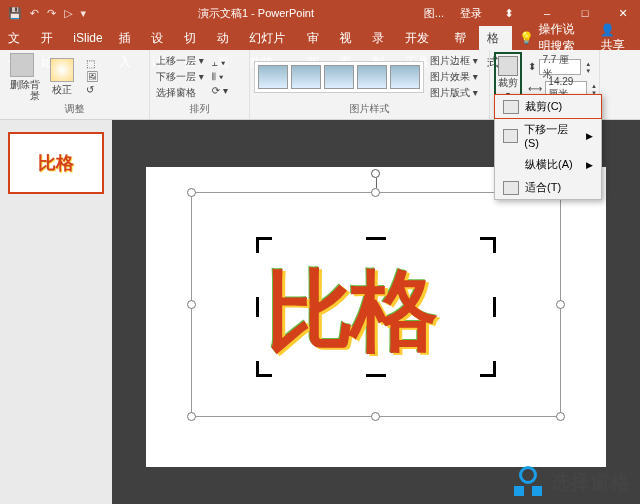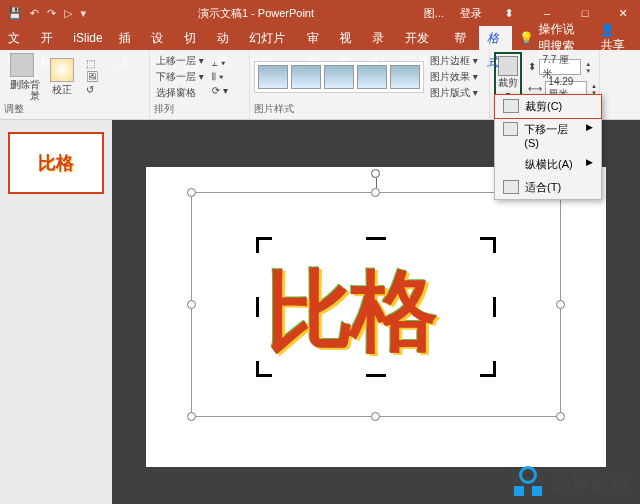--- a/index.html
+++ b/index.html
@@ -6,40 +6,40 @@
 body{width:640px;height:504px;background:#fff;overflow:hidden;position:relative;}
 .titlebar{height:26px;background:#b7472a;display:flex;align-items:center;color:#fff;font-size:11px;}
 .qat{display:flex;gap:8px;padding:0 8px;align-items:center;}
 .qat span{color:#fff;opacity:0.85;}
 .tc{flex:1;text-align:center;}
 .tright{display:flex;gap:4px;align-items:center;}
 .tright .seg{padding:2px 6px;}
 .wbtn{width:34px;text-align:center;}
 .menubar{height:24px;background:#b7472a;display:flex;align-items:center;color:#fff;font-size:12px;}
 .menubar .m{padding:0 8px;height:24px;line-height:24px;cursor:pointer;}
-.menubar .m.active{background:#f3f3f3;color:#1d4ed8;font-style:italic;}
+.menubar .m.active{background:#f3f3f3;color:#404040;}
 .menubar .tell{display:flex;align-items:center;gap:4px;padding:0 8px;}
 .menubar .share{margin-left:auto;padding:0 10px;}
 .ribbon{height:70px;background:#f3f3f3;border-bottom:1px solid #d4d4d4;display:flex;font-size:11px;color:#444;}
 .group{border-right:1px solid #e0e0e0;display:flex;flex-direction:column;padding:2px 4px;}
 .group .body{flex:1;display:flex;align-items:center;gap:4px;}
-.group .label{text-align:left;font-size:10px;color:#666;padding:1px 0;}
+.group .label{text-align:center;font-size:10px;color:#666;padding:1px 0;}
 .bigbtn{display:flex;flex-direction:column;align-items:center;justify-content:center;width:36px;font-size:10px;line-height:1.1;text-align:right;}
 .bigbtn .ic{width:24px;height:24px;background:#ccc;border:1px solid #aaa;margin-bottom:2px;}
 .sm{display:flex;flex-direction:column;gap:2px;font-size:10px;}
 .sm div{padding:0 2px;}
 .gallery{display:flex;gap:3px;background:#fff;border:1px solid #ccc;padding:3px;}
 .gallery .gi{width:30px;height:24px;background:linear-gradient(#9bc,#def);border:1px solid #999;}
 .cropbtn{display:flex;flex-direction:column;align-items:center;width:34px;font-size:10px;border:2px solid #14532d;padding:2px;}
 .cropbtn .ic{width:20px;height:20px;background:#ddd;border:1px solid #888;}
 .szrow{display:flex;align-items:center;gap:3px;font-size:10px;margin:2px 0;}
 .szrow .box{width:42px;height:16px;border:1px solid #aaa;background:#fff;padding:0 2px;display:flex;align-items:center;}
 .szrow .sp{width:10px;display:flex;flex-direction:column;font-size:7px;line-height:1;}
 .dropdown{position:absolute;top:94px;left:494px;width:108px;background:#f3f3f3;border:1px solid #bbb;box-shadow:2px 2px 6px rgba(0,0,0,0.3);font-size:11px;z-index:50;}
-.dropdown .it{display:flex;align-items:flex-start;gap:6px;padding:4px 8px;cursor:pointer;}
+.dropdown .it{display:flex;align-items:center;gap:6px;padding:4px 8px;cursor:pointer;}
 .dropdown .it .ic{width:16px;height:14px;border:1px solid #888;background:#e8e8e8;}
 .dropdown .it.hl{border:1px solid #d4401a;margin:-1px;}
 .dropdown .it .arr{margin-left:auto;font-size:9px;}
 .workspace{position:absolute;top:120px;left:0;right:0;bottom:0;background:#404040;display:flex;}
 .thumbs{width:112px;background:#eaeaea;padding:12px 8px;}
 .thumb{width:96px;height:62px;background:#fff;border:2px solid #d4401a;display:flex;align-items:center;justify-content:center;}
 .thumb .tx{color:#d4401a;font-size:18px;font-weight:bold;text-shadow:1px 1px 0 #fd5;}
 .canvas{flex:1;position:relative;display:flex;align-items:center;justify-content:center;}
 .slide{width:460px;height:300px;background:#fff;margin-top:10px;position:relative;}
 .selbox{position:absolute;top:25px;left:45px;width:370px;height:225px;border:1px solid #999;}

